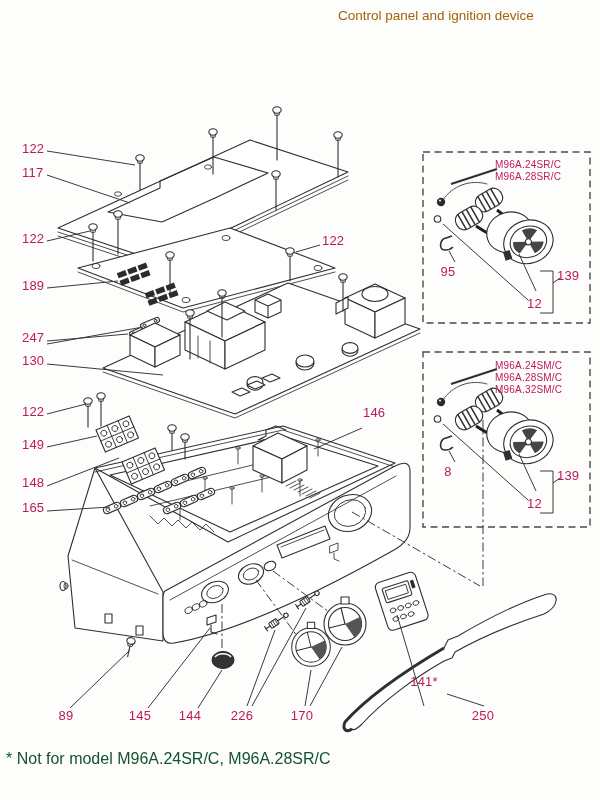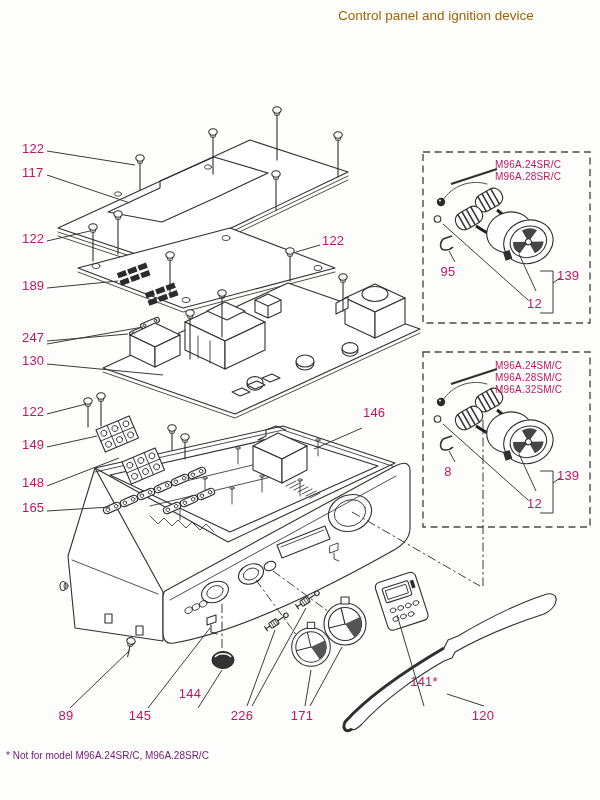--- a/index.html
+++ b/index.html
@@ -3,21 +3,21 @@
 <meta charset="utf-8">
 <style>
   html,body{margin:0;padding:0;background:#e8e8e8;}
   #page{position:relative;width:600px;height:800px;background:#fdfdfc;overflow:hidden;
         font-family:"Liberation Sans", sans-serif;color:#1f1f1f;}
   #art{position:absolute;left:0;top:0;}
   .lbl{position:absolute;font-size:13px;line-height:14px;letter-spacing:.2px;color:#be185d;white-space:nowrap;}
   .lbl.c{width:44px;text-align:center;}
   .lbl.sm{font-size:10px;line-height:12px;}
   #title{position:absolute;left:338px;top:8px;font-size:13.5px;color:#a16207;}
-  #footnote{position:absolute;left:6px;top:750px;font-size:10px;color:#701a75;}
+  #footnote{position:absolute;left:6px;top:750px;font-size:16px;color:#14532d;}
   
   .ln{fill:none;stroke:#2f2f2f;stroke-width:1.1;stroke-linecap:round;stroke-linejoin:round;}
   .fw{fill:#ffffff;stroke:#2f2f2f;stroke-width:1.1;stroke-linejoin:round;}
   .thin{stroke-width:.85;}
   .ldr{fill:none;stroke:#3a3a3a;stroke-width:1;}
   .dd{fill:none;stroke:#3a3a3a;stroke-width:1;stroke-dasharray:9 3 2.5 3;}
   .dash{fill:none;stroke:#4a4a4a;stroke-width:1.4;stroke-dasharray:7 4.5;}
   .dk{fill:#2b2b2b;stroke:none;}
 </style>
 </head>
@@ -454,25 +454,25 @@
   <div class="lbl" style="left:22px;top:331px">247</div>
   <div class="lbl" style="left:22px;top:354px">130</div>
   <div class="lbl" style="left:22px;top:405px">122</div>
   <div class="lbl" style="left:22px;top:438px">149</div>
   <div class="lbl" style="left:22px;top:476px">148</div>
   <div class="lbl" style="left:22px;top:501px">165</div>
   <div class="lbl" style="left:363px;top:406px">146</div>
 
   <div class="lbl c" style="left:44px;top:709px">89</div>
   <div class="lbl c" style="left:118px;top:709px">145</div>
-  <div class="lbl c" style="left:168px;top:687px">144</div>
+  <div class="lbl c" style="left:168px;top:709px">144</div>
   <div class="lbl c" style="left:220px;top:709px">226</div>
-  <div class="lbl c" style="left:280px;top:709px">171</div>
+  <div class="lbl c" style="left:280px;top:709px">170</div>
   <div class="lbl c" style="left:402px;top:675px">141*</div>
-  <div class="lbl c" style="left:461px;top:709px">120</div>
+  <div class="lbl c" style="left:461px;top:709px">250</div>
 
   <div class="lbl sm" style="left:495px;top:159px">M96A.24SR/C</div>
   <div class="lbl sm" style="left:495px;top:171px">M96A.28SR/C</div>
   <div class="lbl c" style="left:436px;top:265px;width:24px">95</div>
   <div class="lbl" style="left:527px;top:297px">12</div>
   <div class="lbl" style="left:557px;top:269px">139</div>
 
   <div class="lbl sm" style="left:495px;top:360px">M96A.24SM/C</div>
   <div class="lbl sm" style="left:495px;top:372px">M96A.28SM/C</div>
   <div class="lbl sm" style="left:495px;top:384px">M96A.32SM/C</div>

